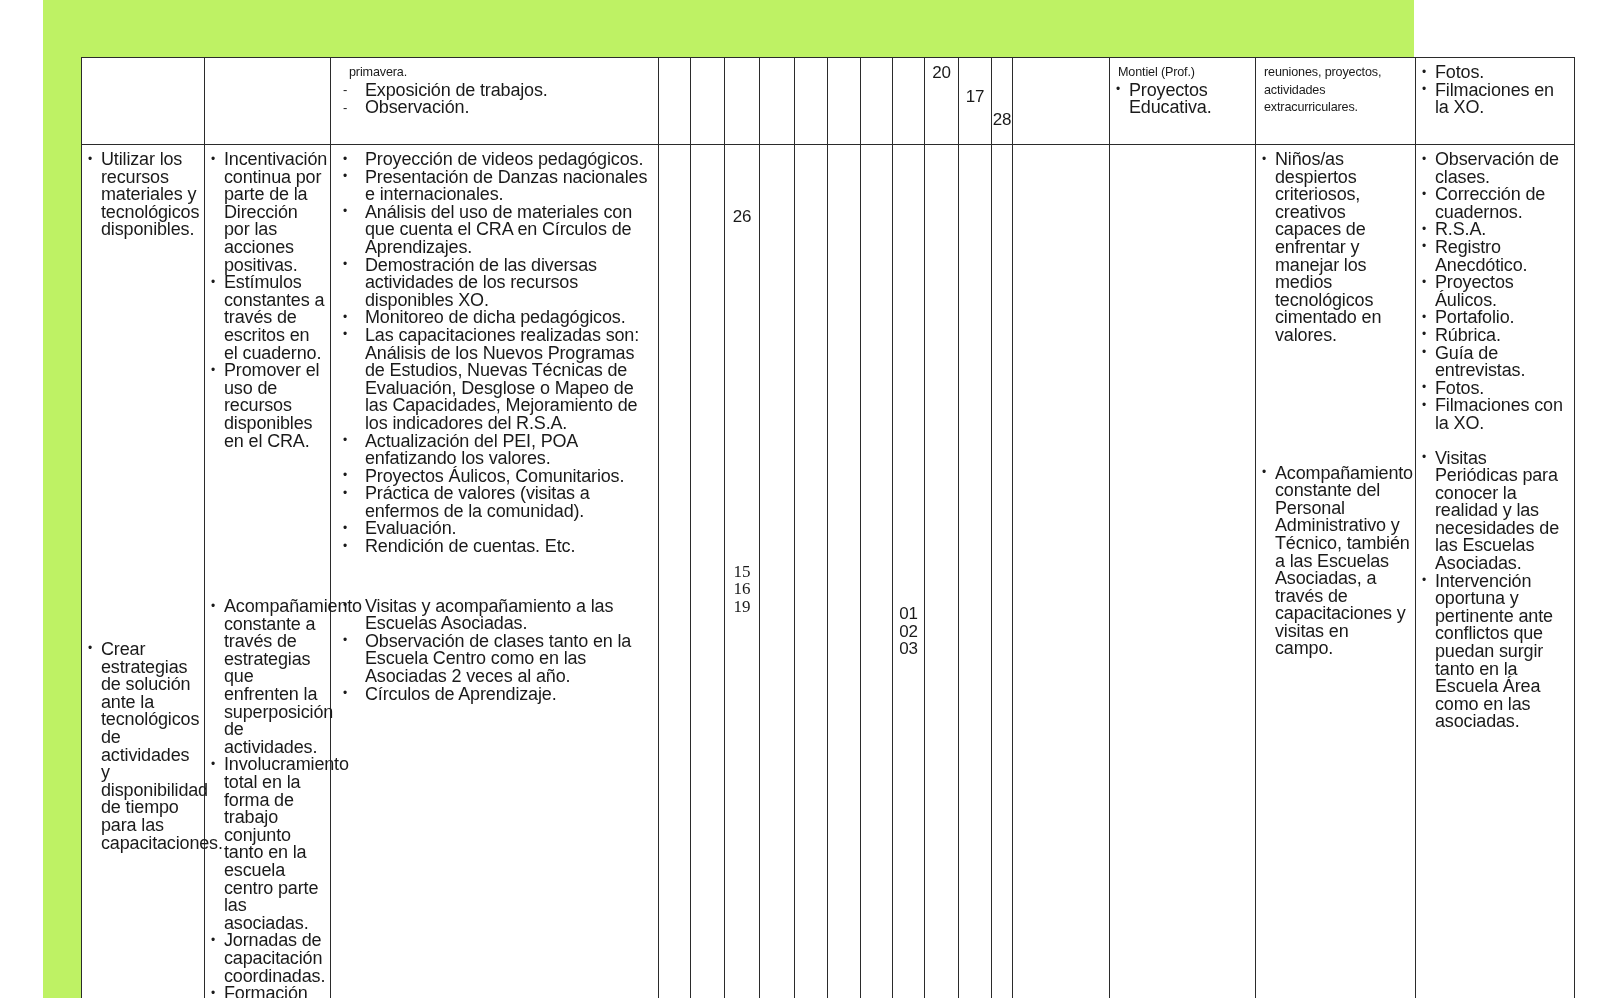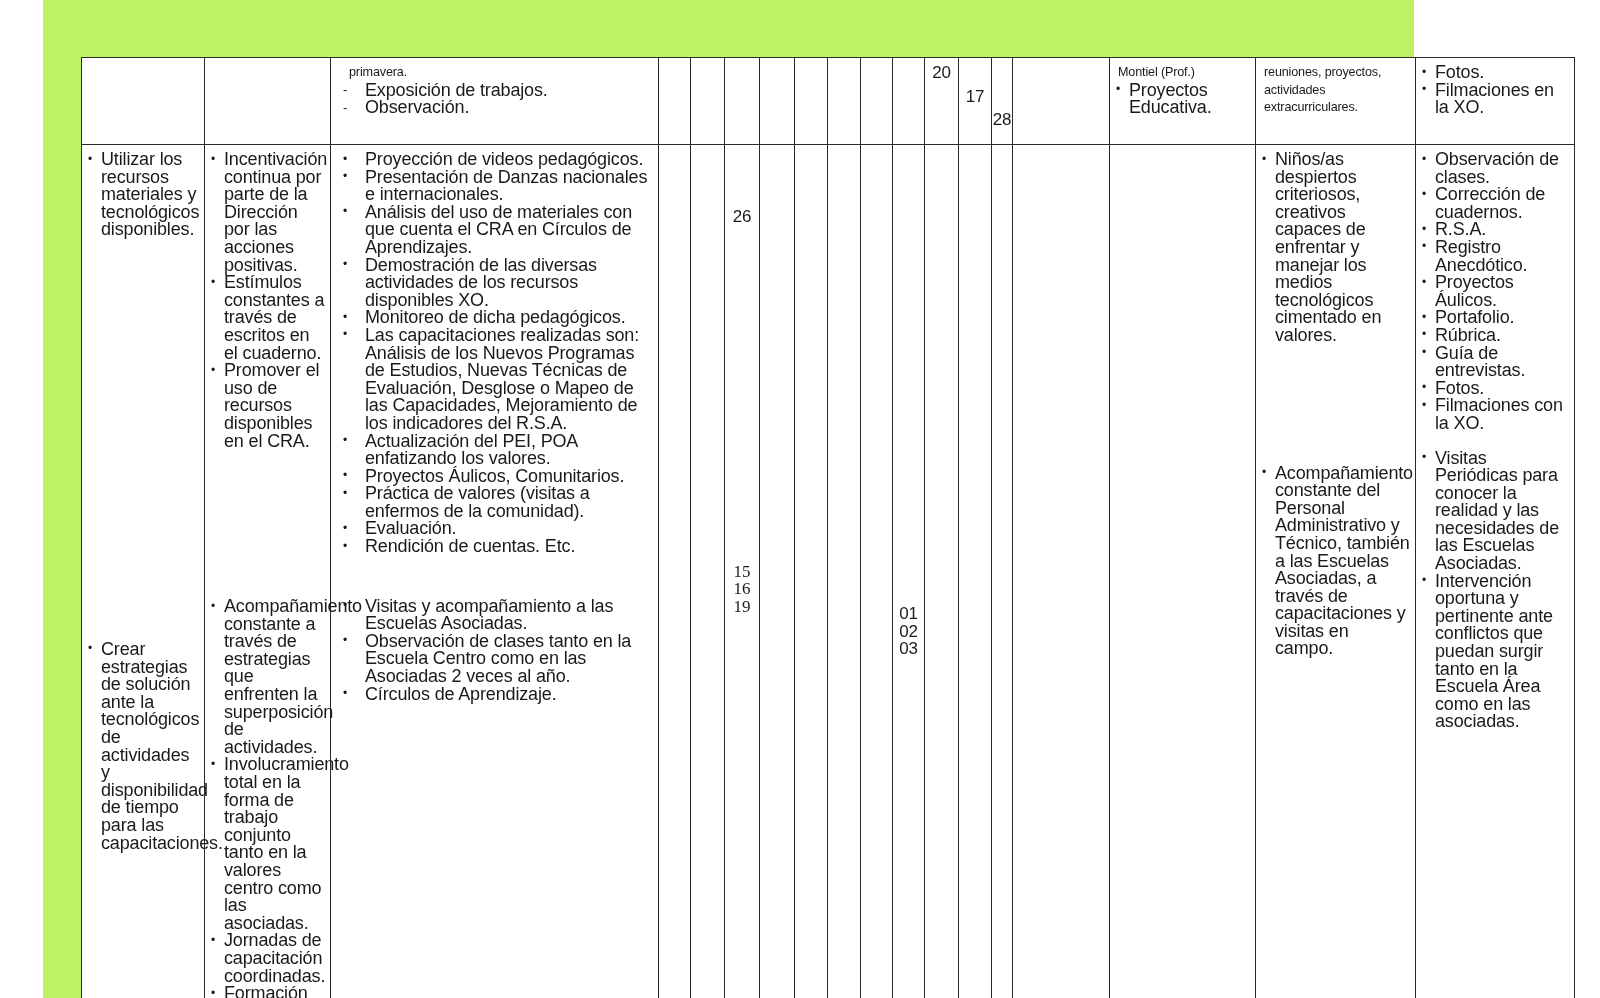--- a/index.html
+++ b/index.html
@@ -243,21 +243,21 @@
       <td class="r2">
         <div class="cell-pad">
           <ul class="b">
             <li>Incentivación continua por parte de la Dirección por las acciones positivas.</li>
             <li>Estímulos constantes a través de escritos en el cuaderno.</li>
             <li>Promover el uso de recursos disponibles en el CRA.</li>
           </ul>
           <div style="height:148px"></div>
           <ul class="b">
             <li>Acompañamiento constante a través de estrategias que enfrenten la superposición de actividades.</li>
-            <li>Involucramiento total en la forma de trabajo conjunto tanto en la valores centro como las asociadas.</li>
+            <li>Involucramiento total en la forma de trabajo conjunto tanto en la escuela centro parte las asociadas.</li>
             <li>Jornadas de capacitación coordinadas.</li>
             <li>Formación de Equipo de trabajo por</li>
           </ul>
         </div>
       </td>
 
       <td class="r2">
         <div class="cell-pad">
           <ul class="b wide">
             <li>Proyección de videos pedagógicos.</li>

